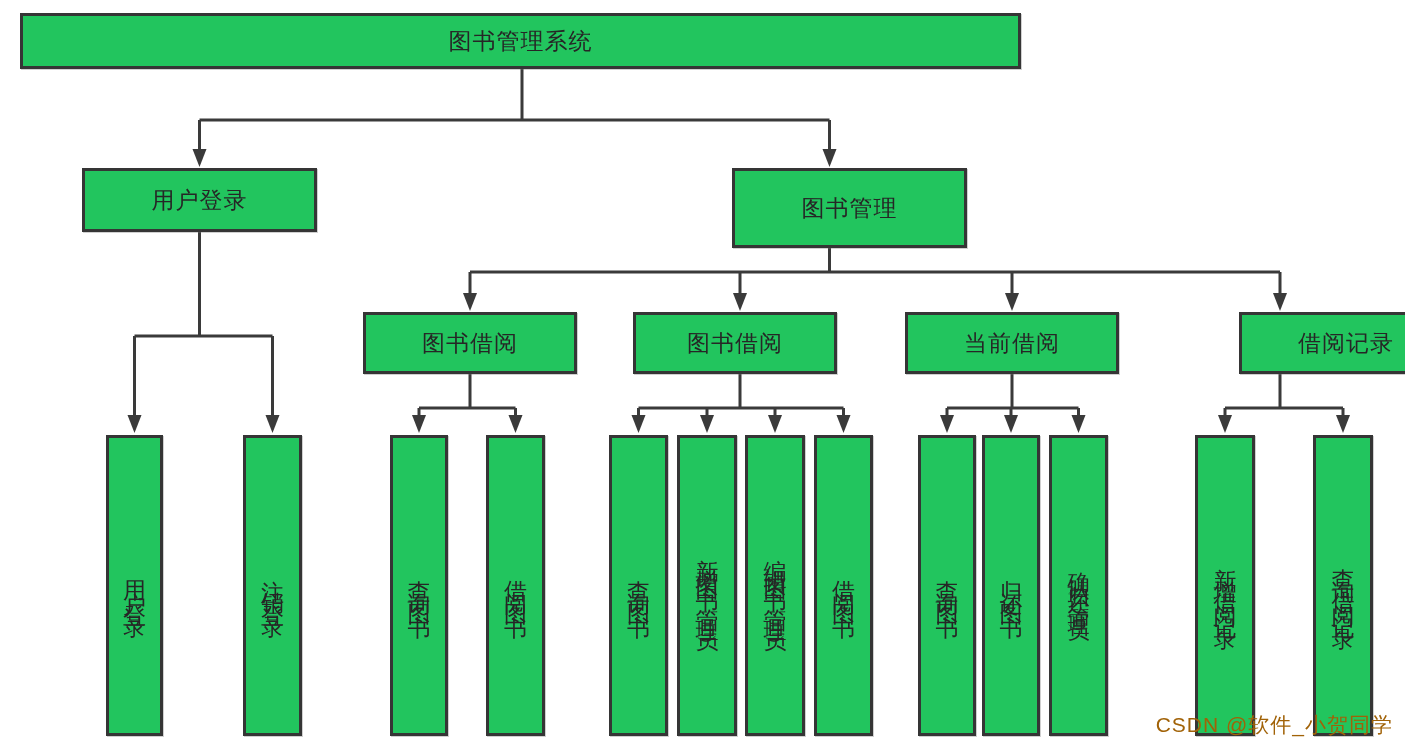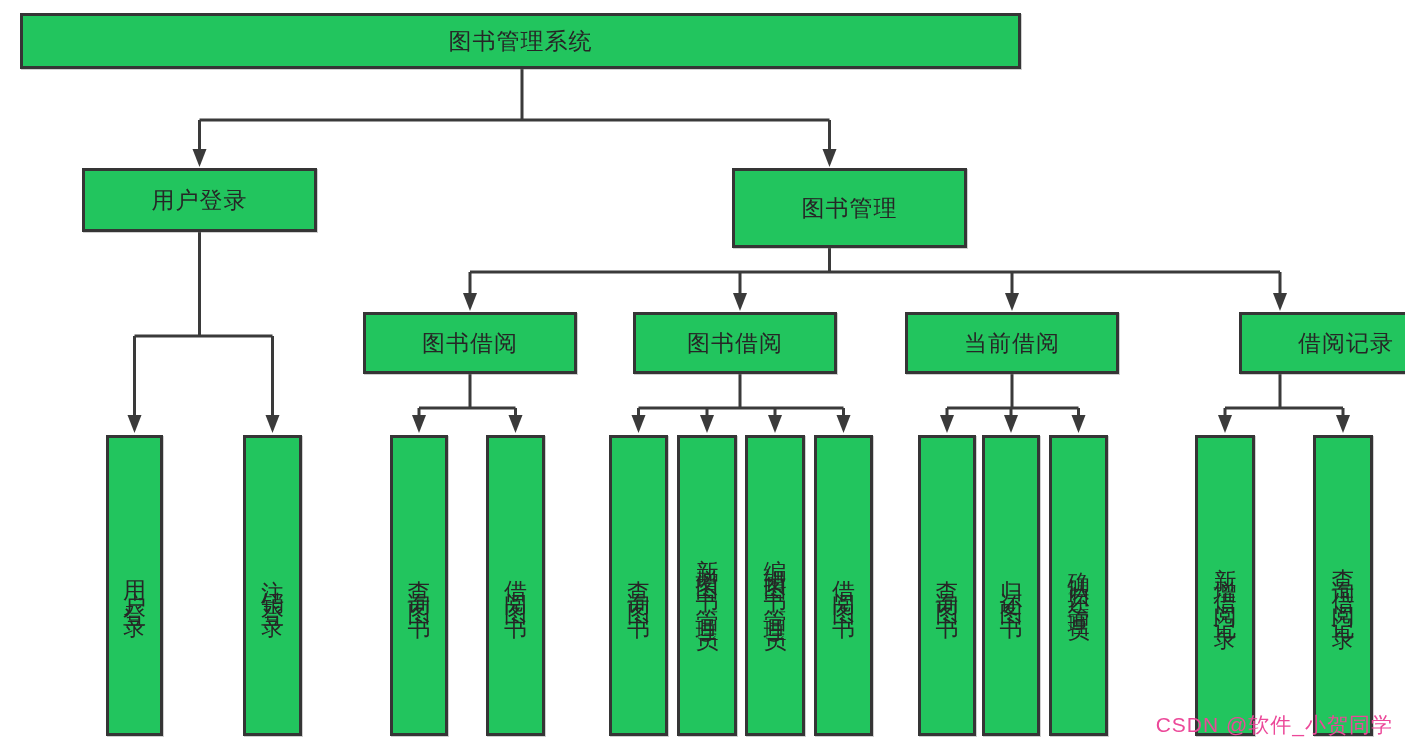--- a/index.html
+++ b/index.html
@@ -34,21 +34,21 @@
     letter-spacing: 12px;
     line-height: 1;
     white-space: nowrap;
   }
   .v-node.long span { letter-spacing: 10px; }
   .v-node.xlong span { letter-spacing: 7px; font-size: 22px; }
   .watermark {
     position: absolute;
     right: 12px; bottom: 8px;
     font-size: 21px;
-    color: #ec4899;
+    color: #a16207;
     letter-spacing: 1px;
     white-space: nowrap;
   }
 </style>
 </head>
 <body>
 
 <div class="canvas">
 
   <svg class="connectors" width="1405" height="747" viewBox="0 0 1405 747">

